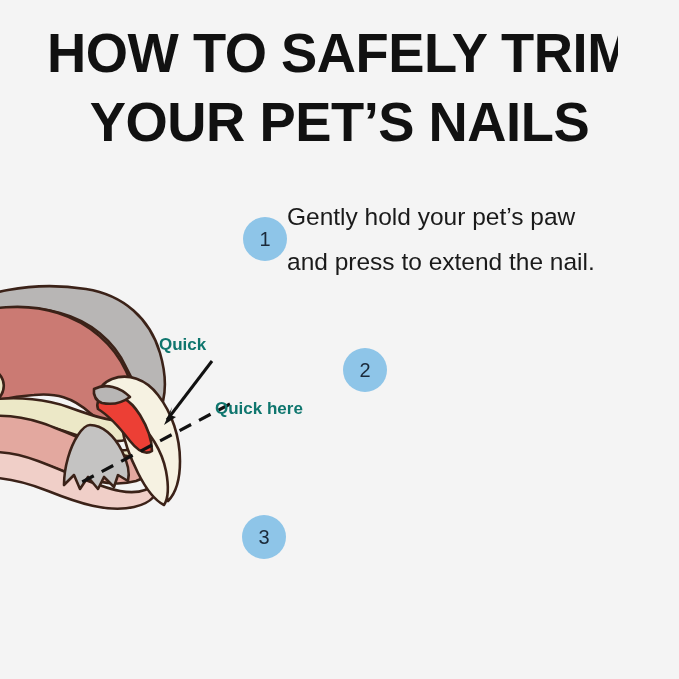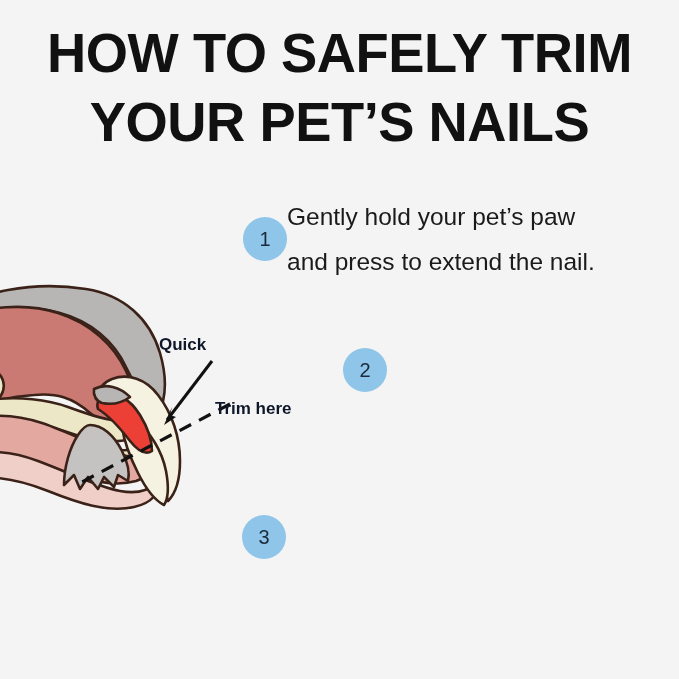--- a/index.html
+++ b/index.html
@@ -8,21 +8,20 @@
     padding: 0;
     background: #f4f4f4;
   }
   #infographic {
     position: relative;
     width: 618px;
     height: 679px;
     background: #f4f4f4;
     overflow: hidden;
     font-family: "Liberation Sans", sans-serif;
-    padding-left: 32px;
   }
 
   
   .title-block {
     position: absolute;
     top: 18px;
     left: 0;
     width: 679px;
     text-align: center;
   }
@@ -77,21 +76,21 @@
     position: absolute;
     top: 275px;
     left: -6px;
     width: 320px;
     height: 240px;
   }
   .illustration svg { display: block; }
 
   .callout {
     position: absolute;
-    color: #0f172a;
+    color: #0f766e;
     font-family: "Liberation Sans", sans-serif;
     font-weight: bold;
     font-size: 17px;
     line-height: 20px;
     white-space: nowrap;
     text-align: center;
   }
   .callout-quick { top: 335px; left: 159px; }
   .callout-trim  { top: 399px; left: 215px; }
 </style>
@@ -163,21 +162,21 @@
       </g>
       <polygon fill="#111111" points="170,150 182,142 176,140 178,132"></polygon>
 
       <g stroke="#111111" stroke-width="3.2" fill="none">
         <line x1="236" y1="129" x2="86" y2="208" stroke-dasharray="13 9"></line>
       </g>
     </svg>
   </div>
 
   <div class="callout callout-quick">Quick</div>
-  <div class="callout callout-trim">Trim here</div>
+  <div class="callout callout-trim">Quick here</div>
 
   <div class="step step-1">
     <div class="badge">1</div>
     <div class="step-text">Gently hold your pet’s paw
 and press to extend the nail.</div>
   </div>
 
   <div class="step step-2">
     <div class="badge">2</div>
   </div>

